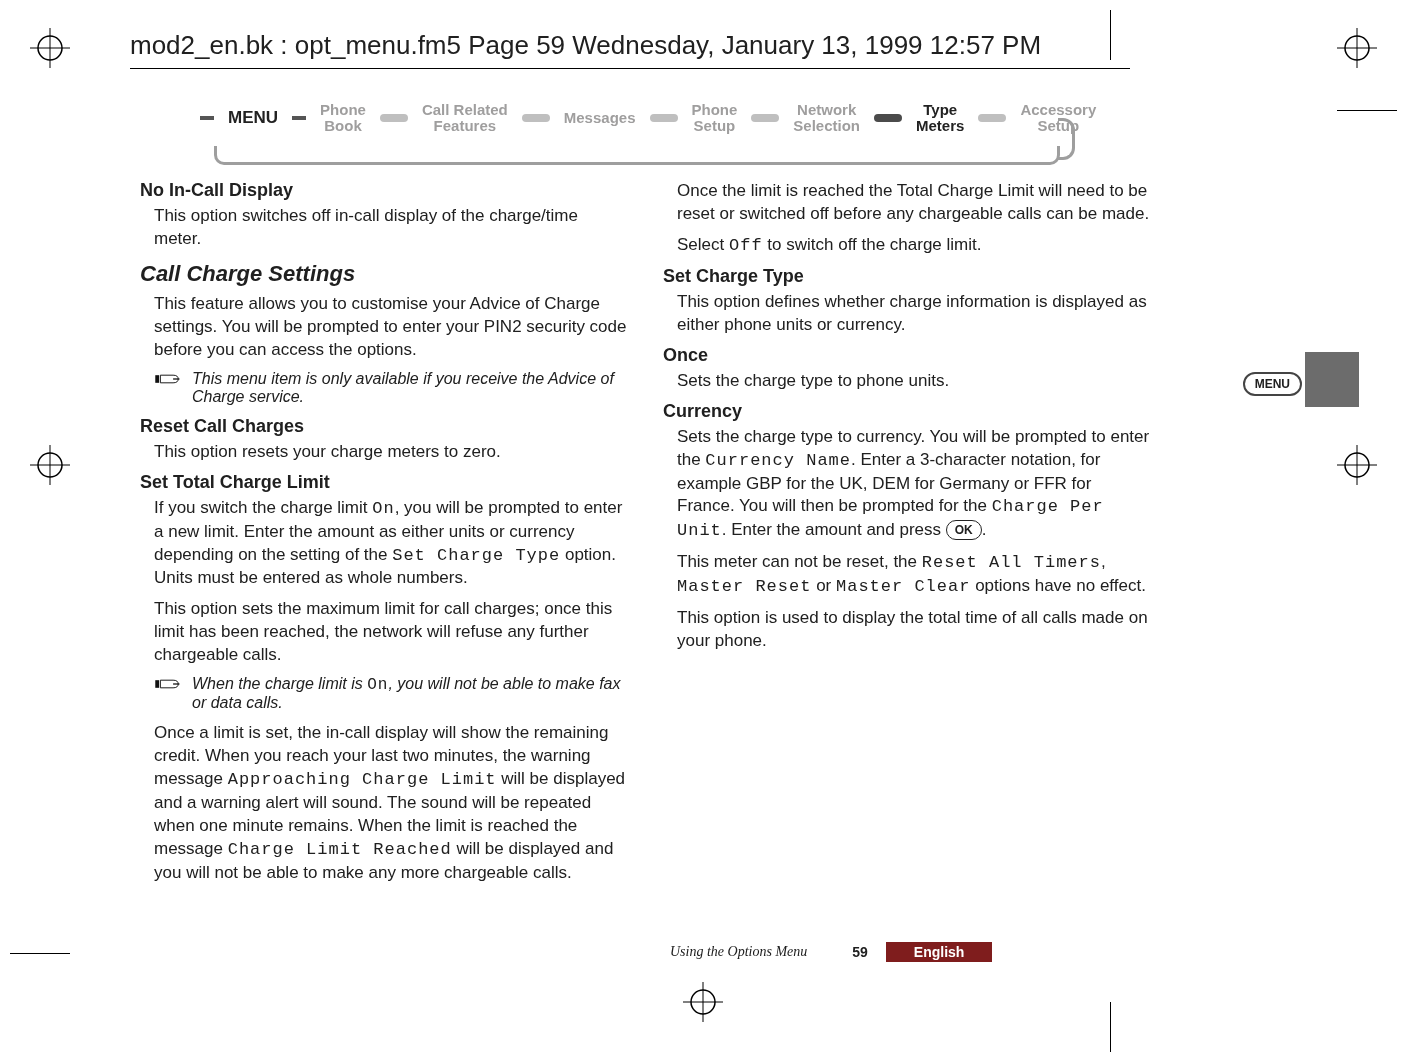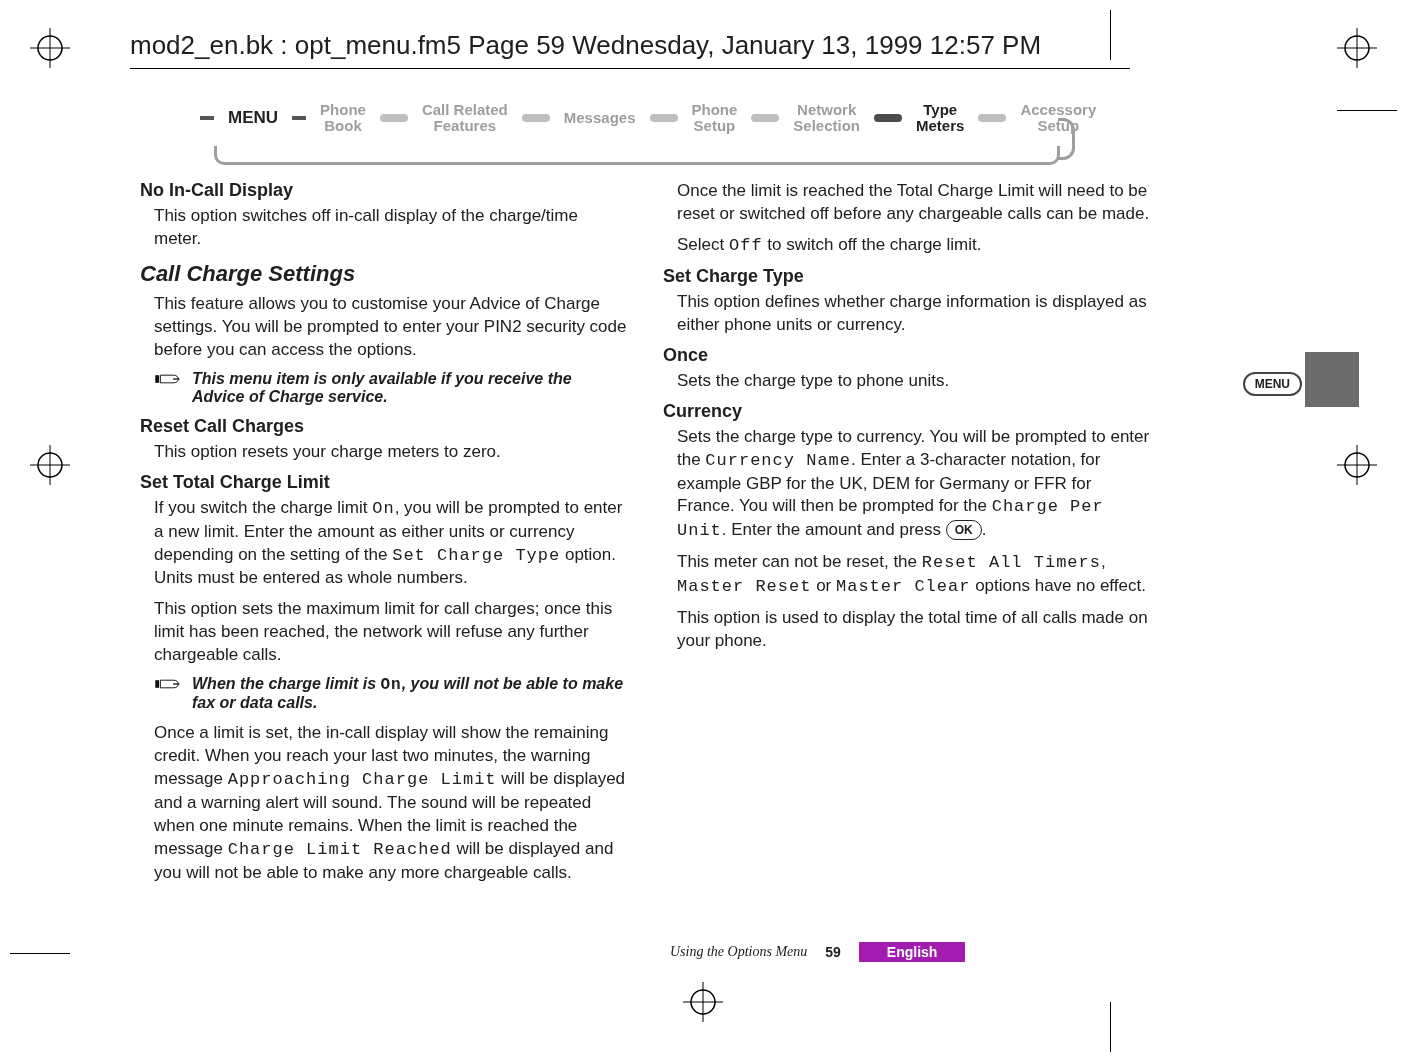--- a/index.html
+++ b/index.html
@@ -88,21 +88,21 @@
     top: 180px; left: 140px;
     width: 1010px; height: 760px;
     display: flex;
     column-gap: 36px;
   }
   .col { flex: 1; }
   h3.sub { font-size: 18px; font-weight: 800; margin: 0 0 4px 0; }
   h2.section { font-size: 22px; font-style: italic; font-weight: 800; margin: 10px 0 6px 0; }
   p { margin: 0 0 8px 0; line-height: 1.35; font-size: 17px; }
   p.indent { padding-left: 14px; }
-  .note { display: flex; gap: 8px; font-style: italic; margin: 4px 0 10px 0; padding-left: 14px; font-weight: bold;}
+  .note { display: flex; gap: 8px; font-style: italic; margin: 4px 0 10px 0; padding-left: 14px;}
   .note .body { padding-left: 2px; }
   .lcd { font-family: "Courier New", monospace; letter-spacing: 1px; font-style: normal;}
   .ok-pill {
     display: inline-block;
     border: 1.5px solid #222;
     border-radius: 14px;
     padding: 0 8px;
     font-size: 12px;
     font-weight: 800;
     line-height: 18px;
@@ -125,23 +125,23 @@
   }
 
   
   .footer {
     position: absolute;
     left: 670px; bottom: 100px;
     display: flex; align-items: center; gap: 18px;
     font-size: 14px;
   }
   .footer .breadcrumb-label { font-style: italic; font-family: "Times New Roman", serif;}
-  .footer .page-num { font-weight: 800; }
+  .footer .page-num { font-weight: 800; margin-left: 27px; }
   .footer .lang {
-    background: #a21caf; color: #fff; padding: 2px 28px; font-weight: 700;
+    background: #7f1d1d; color: #fff; padding: 2px 28px; font-weight: 700;
   }
 
   .note-icon svg { width: 28px; height: 18px; }
 </style>
 </head>
 <body>
 
 <div class="crop-mark tl">
   <svg viewBox="0 0 40 40">
       <circle cx="20" cy="20" r="12" fill="none" stroke="#000" stroke-width="1.5"></circle>

